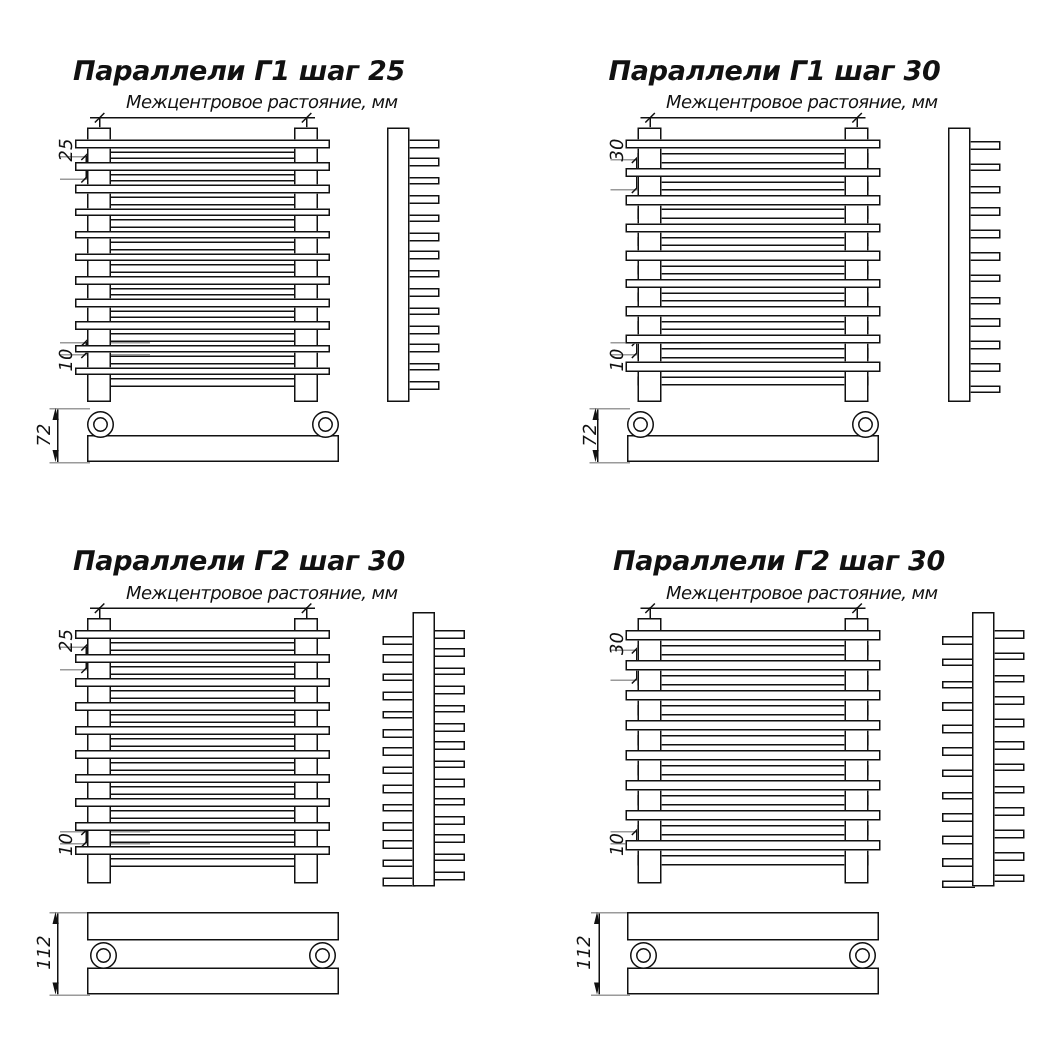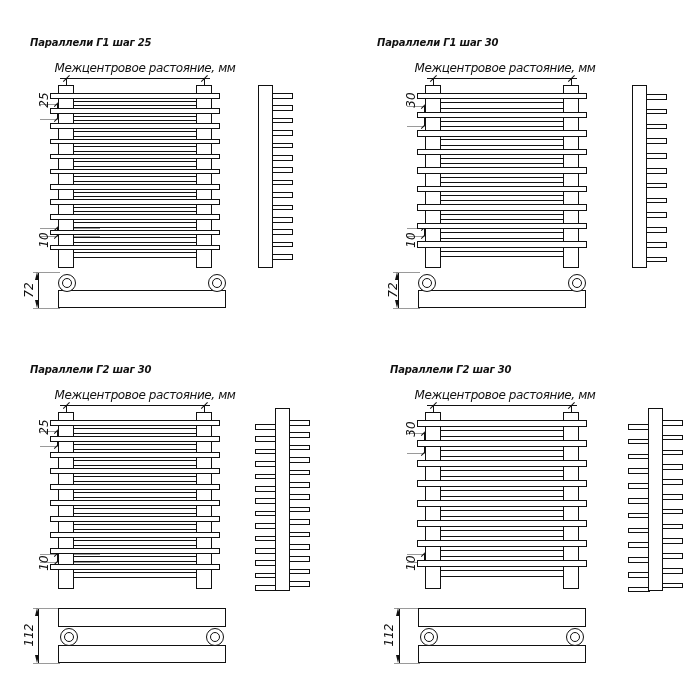--- a/index.html
+++ b/index.html
@@ -5,27 +5,27 @@
   html,body{margin:0;padding:0;background:#fff}
   #canvas{position:relative;width:700px;height:700px;background:#fff;overflow:hidden;
           font-family:"DejaVu Sans",sans-serif;}
   .quad{position:absolute;inset:0;}
   .box{position:absolute;background:#fff;border:1.35px solid #111;box-sizing:border-box;}
   .dline{position:absolute;background:#111;}
   .eline{position:absolute;background:#9a9a9a;height:1px;}
   .tick{position:absolute;width:9px;height:1.3px;background:#111;transform:rotate(-45deg);}
   .arr{position:absolute;width:0;height:0;border-left:2.6px solid transparent;border-right:2.6px solid transparent;}
   .circ{position:absolute;background:#fff;border:1.4px solid #111;border-radius:50%;box-sizing:border-box;}
-  .title{position:absolute;width:240px;text-align:left;font-style:italic;font-weight:bold;
-         font-size:10px;letter-spacing:-0.2px;color:#111;white-space:nowrap;}
-  .subtitle{position:absolute;width:240px;text-align:center;font-style:italic;font-size:12px;
+  .title{position:absolute;width:240px;text-align:right;font-style:italic;font-weight:bold;
+         font-size:18px;letter-spacing:-0.2px;color:#111;white-space:nowrap;}
+  .subtitle{position:absolute;width:240px;text-align:right;font-style:italic;font-size:12px;
          letter-spacing:-0.4px;color:#111;white-space:nowrap;}
   .vtext{position:absolute;width:30px;height:14px;text-align:center;transform:rotate(-90deg);
          font-style:italic;font-size:12px;color:#111;white-space:nowrap;z-index:6;}
-  #t0{left:30px;top:37px}#t1{left:377px;top:37px}#t2{left:30px;top:364px}#t3{left:390px;top:364px}
+  #t0{left:30px;top:37px}#t1{left:387px;top:37px}#t2{left:30px;top:364px}#t3{left:390px;top:364px}
   #s0{left:25px;top:61px}#s1{left:385px;top:61px}#s2{left:25px;top:388px}#s3{left:385px;top:388px}
   #st0{left:29px;top:93px}#st1{left:396px;top:93px}#st2{left:29px;top:420px}#st3{left:396px;top:422px}
   #g0{left:29px;top:233px}#g1{left:396px;top:233px}#g2x{left:29px;top:556px}#g3x{left:396px;top:556px}
   #d0{left:14px;top:283px}#d1{left:378px;top:283px}#d2{left:14px;top:628px}#d3{left:374px;top:628px}
 </style>
 </head>
 <body>
 
 <div id="canvas">
 

